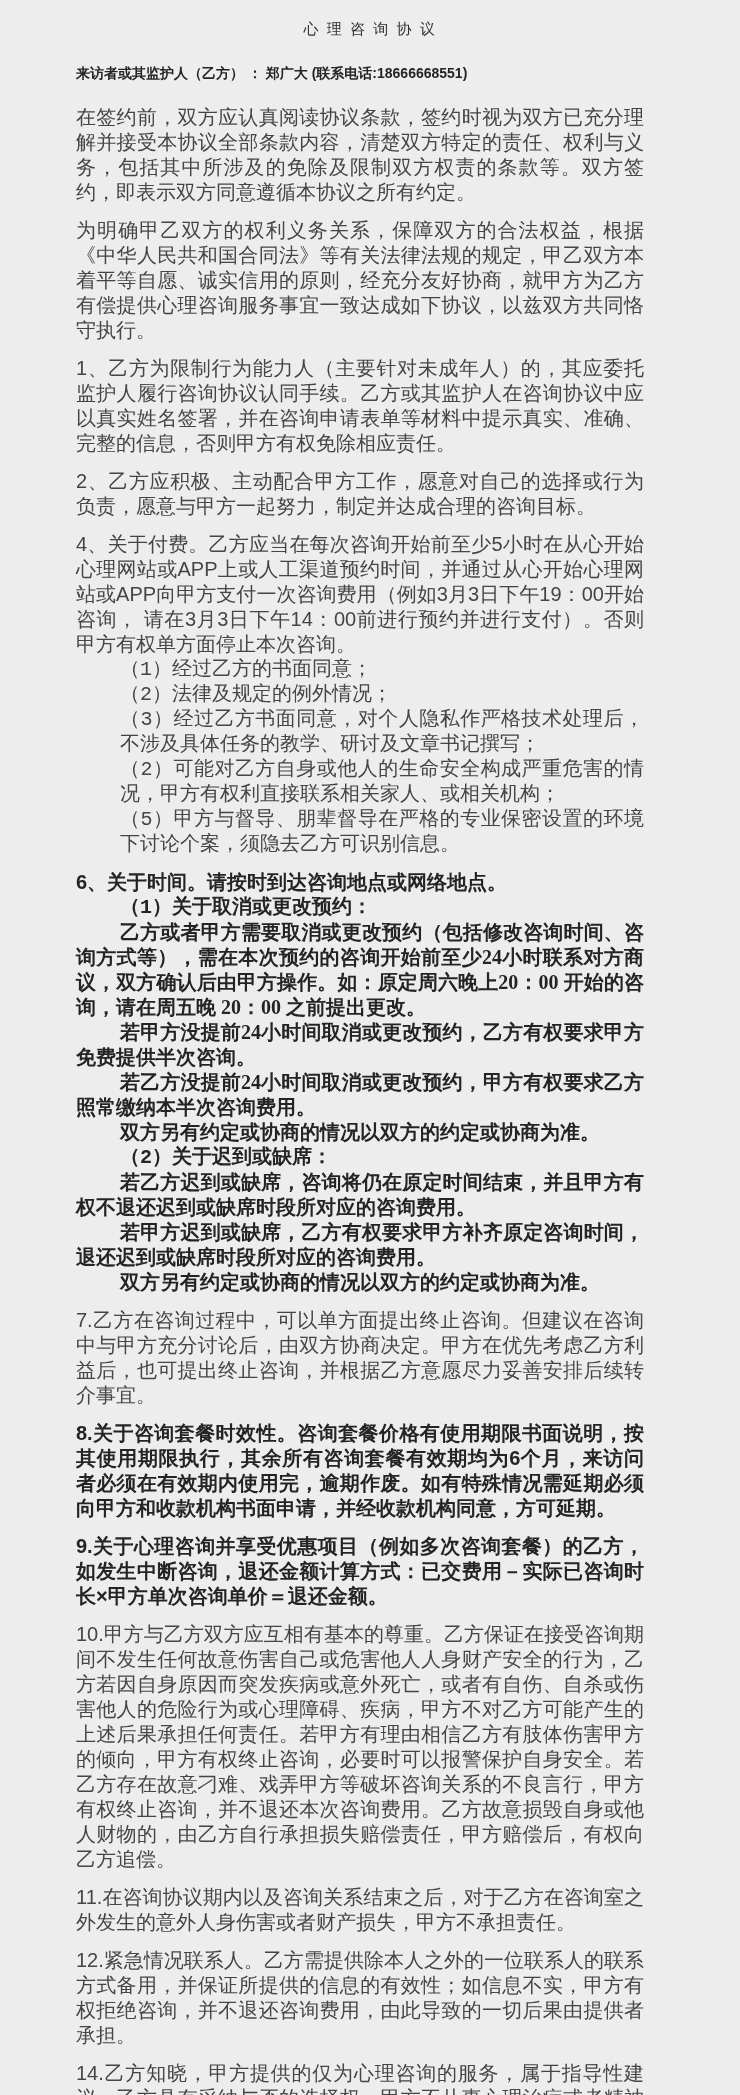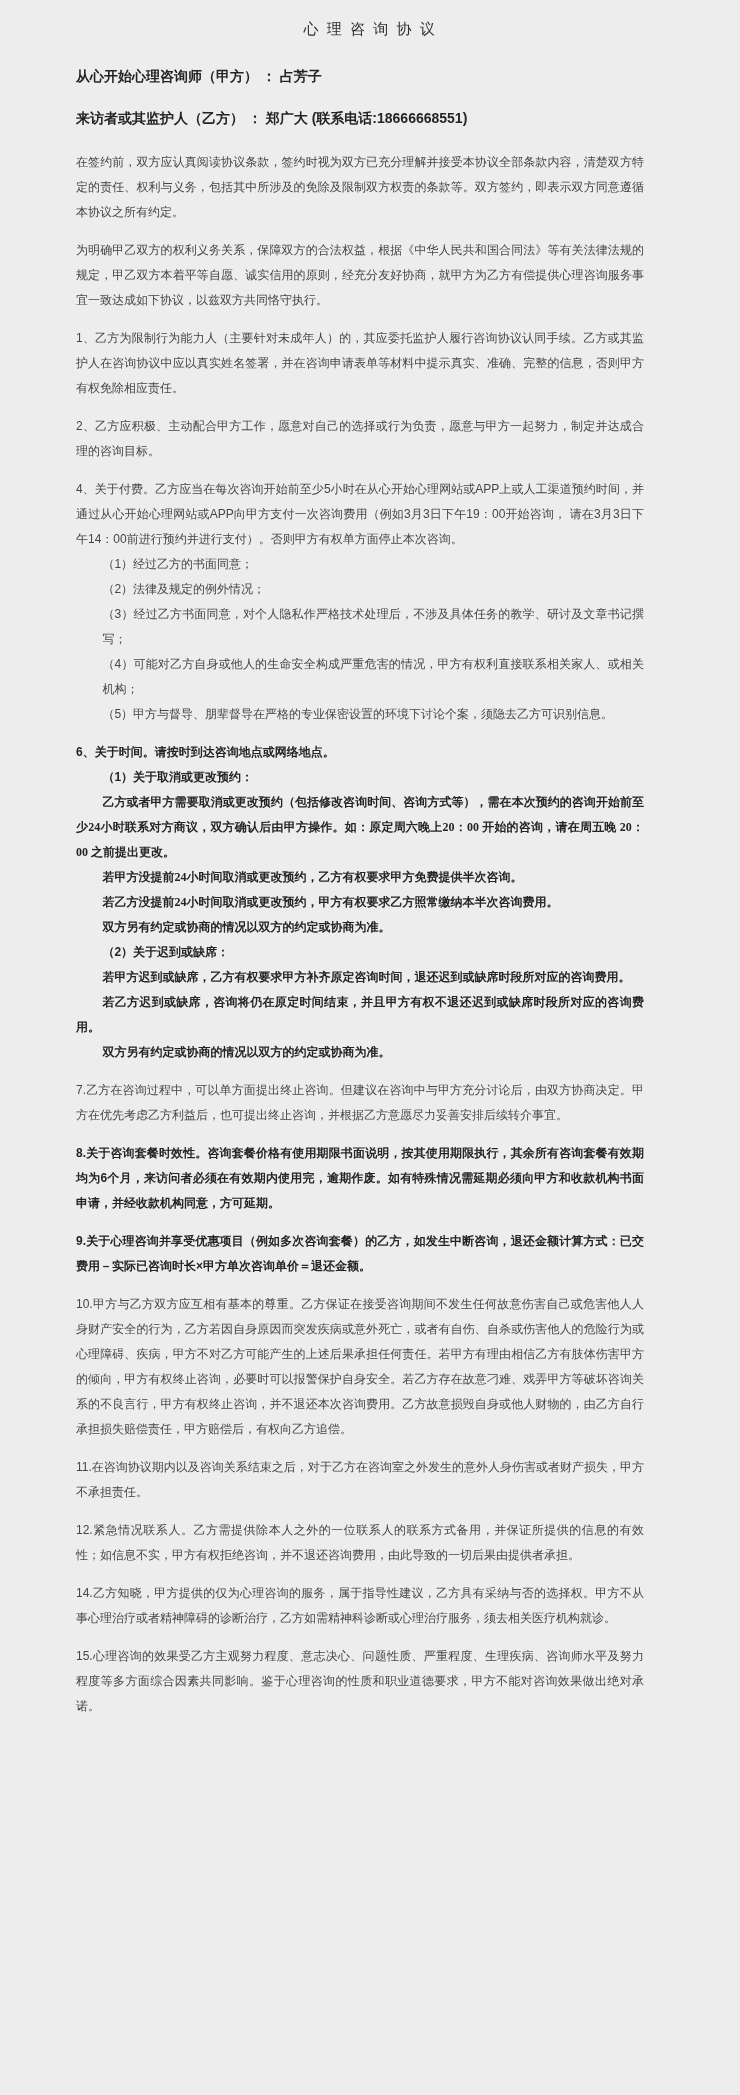--- a/index.html
+++ b/index.html
@@ -35,60 +35,59 @@
     margin-top: 17px;
     font-size: 14px;
     font-weight: bold;
     color: #242424;
     line-height: 25px;
   }
   p.party.first { margin-top: 20px; }
   #clause-list { margin-top: 19px; }
   p.clause {
     margin: 13px 18px 0 0;
-    font-size: 12px;
+    font-size: 20px;
     line-height: 25px;
     text-align: justify;
     color: #454545;
   }
   p.clause.tight { margin-top: 0; }
   p.clause.b { font-weight: bold; color: #242424; }
-  p.clause.ind-item { margin-left: 2.2em; }
+  p.clause.ind-item { margin-left: 2.2em; font-family: Liberation Mono, monospace; }
   p.clause.ind-first { text-indent: 2.2em; font-family: Liberation Serif, serif; }
 </style>
 </head>
 <body>
 
 <div class="page">
 
   <h1 class="doc-title">心理咨询协议</h1>
 
-  <p class="party first">从心开始心理咨询师（甲方） ： 占芳子</p>
   <p class="party">来访者或其监护人（乙方） ： 郑广大 (联系电话:18666668551)</p>
 
   <div id="clause-list">
       <p class="clause">在签约前，双方应认真阅读协议条款，签约时视为双方已充分理解并接受本协议全部条款内容，清楚双方特定的责任、权利与义务，包括其中所涉及的免除及限制双方权责的条款等。双方签约，即表示双方同意遵循本协议之所有约定。</p>
       <p class="clause">为明确甲乙双方的权利义务关系，保障双方的合法权益，根据《中华人民共和国合同法》等有关法律法规的规定，甲乙双方本着平等自愿、诚实信用的原则，经充分友好协商，就甲方为乙方有偿提供心理咨询服务事宜一致达成如下协议，以兹双方共同恪守执行。</p>
       <p class="clause">1、乙方为限制行为能力人（主要针对未成年人）的，其应委托监护人履行咨询协议认同手续。乙方或其监护人在咨询协议中应以真实姓名签署，并在咨询申请表单等材料中提示真实、准确、完整的信息，否则甲方有权免除相应责任。</p>
       <p class="clause">2、乙方应积极、主动配合甲方工作，愿意对自己的选择或行为负责，愿意与甲方一起努力，制定并达成合理的咨询目标。</p>
       <p class="clause">4、关于付费。乙方应当在每次咨询开始前至少5小时在从心开始心理网站或APP上或人工渠道预约时间，并通过从心开始心理网站或APP向甲方支付一次咨询费用（例如3月3日下午19：00开始咨询， 请在3月3日下午14：00前进行预约并进行支付）。否则甲方有权单方面停止本次咨询。</p>
       <p class="clause ind-item tight">（1）经过乙方的书面同意；</p>
       <p class="clause ind-item tight">（2）法律及规定的例外情况；</p>
       <p class="clause ind-item tight">（3）经过乙方书面同意，对个人隐私作严格技术处理后，不涉及具体任务的教学、研讨及文章书记撰写；</p>
-      <p class="clause ind-item tight">（4）可能对乙方自身或他人的生命安全构成严重危害的情况，甲方有权利直接联系相关家人、或相关机构；</p>
+      <p class="clause ind-item tight">（2）可能对乙方自身或他人的生命安全构成严重危害的情况，甲方有权利直接联系相关家人、或相关机构；</p>
       <p class="clause ind-item tight">（5）甲方与督导、朋辈督导在严格的专业保密设置的环境下讨论个案，须隐去乙方可识别信息。</p>
       <p class="clause b">6、关于时间。请按时到达咨询地点或网络地点。</p>
       <p class="clause b ind-item tight">（1）关于取消或更改预约：</p>
       <p class="clause b ind-first tight">乙方或者甲方需要取消或更改预约（包括修改咨询时间、咨询方式等），需在本次预约的咨询开始前至少24小时联系对方商议，双方确认后由甲方操作。如：原定周六晚上20：00 开始的咨询，请在周五晚 20：00 之前提出更改。</p>
       <p class="clause b ind-first tight">若甲方没提前24小时间取消或更改预约，乙方有权要求甲方免费提供半次咨询。</p>
       <p class="clause b ind-first tight">若乙方没提前24小时间取消或更改预约，甲方有权要求乙方照常缴纳本半次咨询费用。</p>
       <p class="clause b ind-first tight">双方另有约定或协商的情况以双方的约定或协商为准。</p>
       <p class="clause b ind-item tight">（2）关于迟到或缺席：</p>
+      <p class="clause b ind-first tight">若乙方迟到或缺席，咨询将仍在原定时间结束，并且甲方有权不退还迟到或缺席时段所对应的咨询费用。</p>
       <p class="clause b ind-first tight">若甲方迟到或缺席，乙方有权要求甲方补齐原定咨询时间，退还迟到或缺席时段所对应的咨询费用。</p>
-      <p class="clause b ind-first tight">若乙方迟到或缺席，咨询将仍在原定时间结束，并且甲方有权不退还迟到或缺席时段所对应的咨询费用。</p>
       <p class="clause b ind-first tight">双方另有约定或协商的情况以双方的约定或协商为准。</p>
       <p class="clause">7.乙方在咨询过程中，可以单方面提出终止咨询。但建议在咨询中与甲方充分讨论后，由双方协商决定。甲方在优先考虑乙方利益后，也可提出终止咨询，并根据乙方意愿尽力妥善安排后续转介事宜。</p>
       <p class="clause b">8.关于咨询套餐时效性。咨询套餐价格有使用期限书面说明，按其使用期限执行，其余所有咨询套餐有效期均为6个月，来访问者必须在有效期内使用完，逾期作废。如有特殊情况需延期必须向甲方和收款机构书面申请，并经收款机构同意，方可延期。</p>
       <p class="clause b">9.关于心理咨询并享受优惠项目（例如多次咨询套餐）的乙方，如发生中断咨询，退还金额计算方式：已交费用－实际已咨询时长×甲方单次咨询单价＝退还金额。</p>
       <p class="clause">10.甲方与乙方双方应互相有基本的尊重。乙方保证在接受咨询期间不发生任何故意伤害自己或危害他人人身财产安全的行为，乙方若因自身原因而突发疾病或意外死亡，或者有自伤、自杀或伤害他人的危险行为或心理障碍、疾病，甲方不对乙方可能产生的上述后果承担任何责任。若甲方有理由相信乙方有肢体伤害甲方的倾向，甲方有权终止咨询，必要时可以报警保护自身安全。若乙方存在故意刁难、戏弄甲方等破坏咨询关系的不良言行，甲方有权终止咨询，并不退还本次咨询费用。乙方故意损毁自身或他人财物的，由乙方自行承担损失赔偿责任，甲方赔偿后，有权向乙方追偿。</p>
       <p class="clause">11.在咨询协议期内以及咨询关系结束之后，对于乙方在咨询室之外发生的意外人身伤害或者财产损失，甲方不承担责任。</p>
       <p class="clause">12.紧急情况联系人。乙方需提供除本人之外的一位联系人的联系方式备用，并保证所提供的信息的有效性；如信息不实，甲方有权拒绝咨询，并不退还咨询费用，由此导致的一切后果由提供者承担。</p>
       <p class="clause">14.乙方知晓，甲方提供的仅为心理咨询的服务，属于指导性建议，乙方具有采纳与否的选择权。甲方不从事心理治疗或者精神障碍的诊断治疗，乙方如需精神科诊断或心理治疗服务，须去相关医疗机构就诊。</p>
       <p class="clause">15.心理咨询的效果受乙方主观努力程度、意志决心、问题性质、严重程度、生理疾病、咨询师水平及努力程度等多方面综合因素共同影响。鉴于心理咨询的性质和职业道德要求，甲方不能对咨询效果做出绝对承诺。</p>
     </div>

